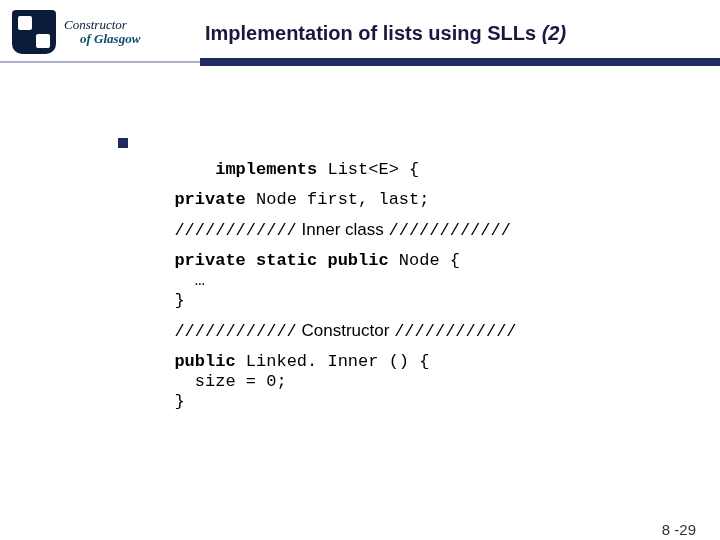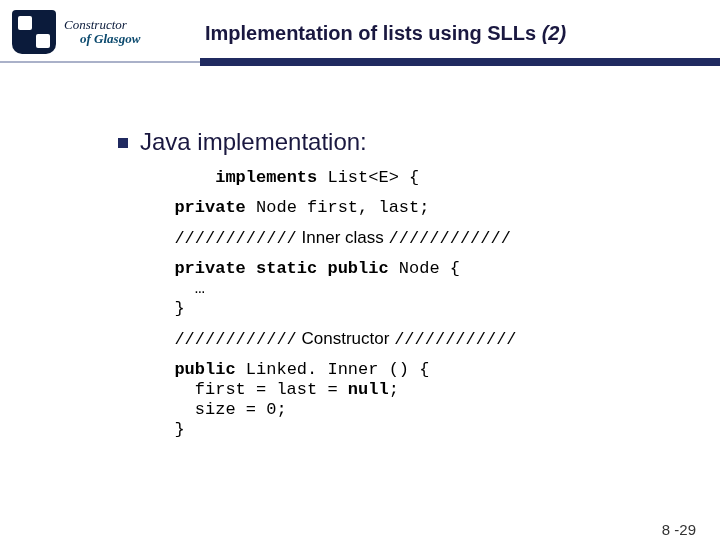--- a/index.html
+++ b/index.html
@@ -144,36 +144,34 @@
   </div>
   <div class="rule-area">
     <div class="rule-thin"></div>
     <div class="rule-thick"></div>
   </div>
 </div>
 
 <div class="content">
   <div class="bullet-row">
     <div class="bullet-mark"></div>
-    <div class="bullet-text">Java implementation:</div>
   </div>
 
   <div class="code-block">
     <p>      <span class="kw">implements</span><span> List&lt;E&gt; {</span></p>
     <div class="gap"></div>
     <p>  <span class="kw">private</span><span> Node first, last;</span></p>
     <div class="gap"></div>
     <p>  <span>////////////</span><span class="lbl"> Inner class </span><span>////////////</span></p>
     <div class="gap"></div>
     <p>  <span class="kw">private static public</span><span> Node {</span></p>
     <p>    …</p>
     <p>  <span>}</span></p>
     <div class="gap"></div>
     <p>  <span>////////////</span><span class="lbl"> Constructor </span><span>////////////</span></p>
     <div class="gap"></div>
     <p>  <span class="kw">public</span><span> Linked. Inner () {</span></p>
-    <p><span>    first = last = </span><span class="kw">null</span><span>;</span></p>
     <p>    size = 0;</p>
     <p>  <span>}</span></p>
   </div>
 </div>
 
 <div class="page-num">8 -29</div>
 
 </body></html>

